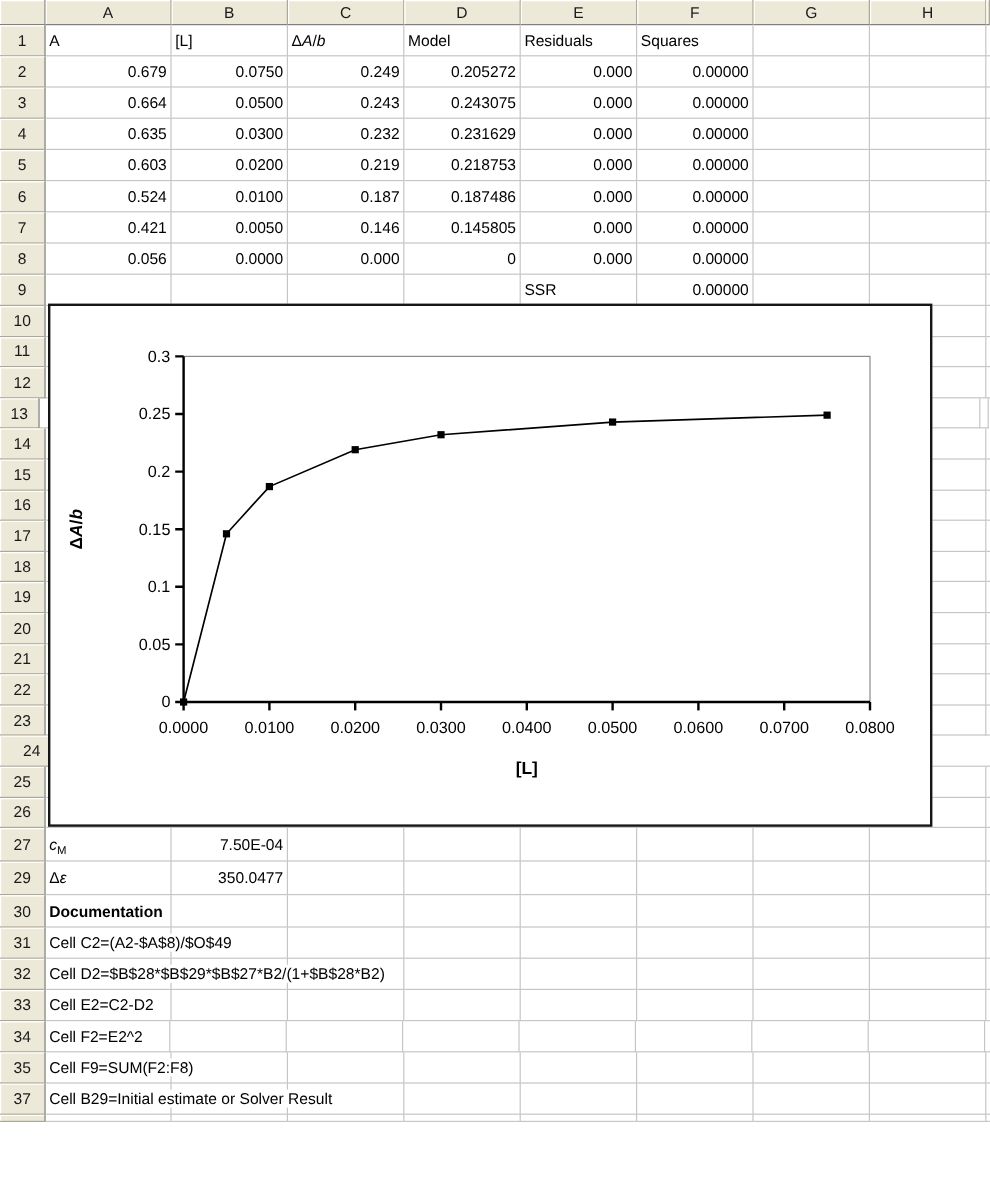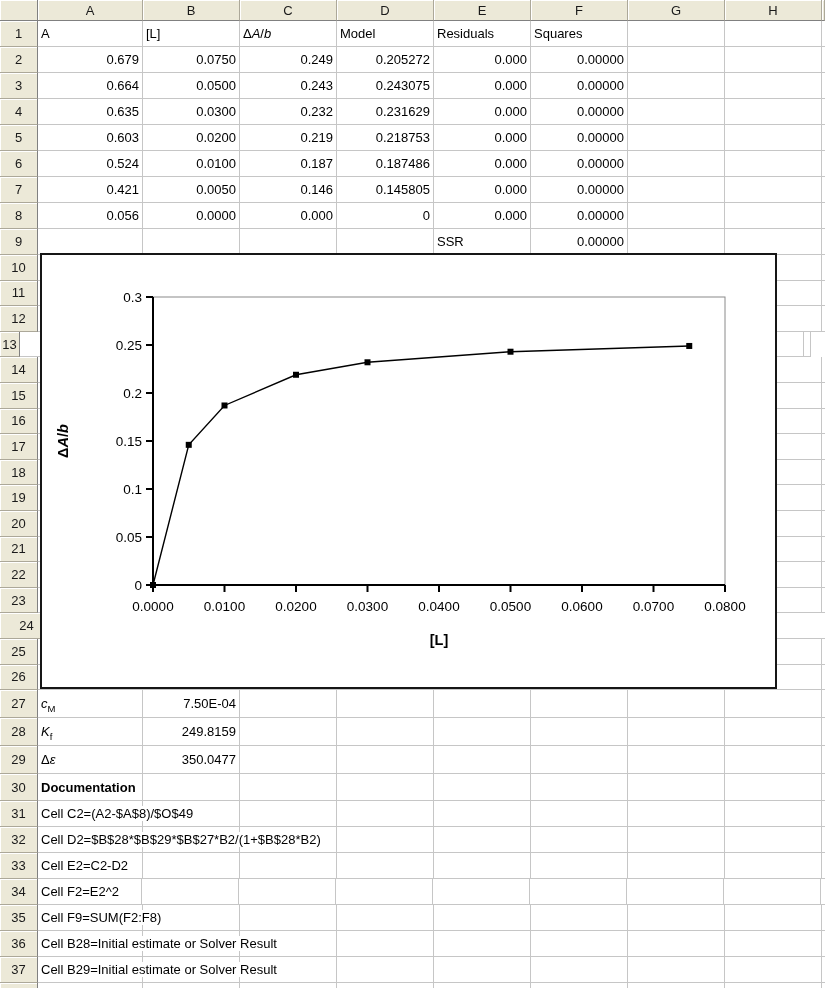--- a/index.html
+++ b/index.html
@@ -290,21 +290,21 @@
         <div class="cell" style="width: 97px;"></div>
         <div class="cell" style="width: 97px;"></div>
         <div class="cell" style="width: 97px;"></div>
         <div class="cell" style="width: 97px;"></div>
         <div class="cell" style="width: 97px;"></div>
         <div class="cell" style="width: 97px;"></div>
         <div class="cell" style="width: 97px;"></div>
         <div class="cell" style="width: 3px;"></div>
       </div>
       <div class="row" style="height: 25.6px;">
-        <div class="rowhdr" style="width: 20px; text-align: right;">13</div>
+        <div class="rowhdr" style="width: 33px; text-align: right;">13</div>
         <div class="cell" style="width: 105px;"></div>
         <div class="cell" style="width: 97px;"></div>
         <div class="cell" style="width: 97px;"></div>
         <div class="cell" style="width: 97px;"></div>
         <div class="cell" style="width: 97px;"></div>
         <div class="cell" style="width: 97px;"></div>
         <div class="cell" style="width: 97px;"></div>
         <div class="cell" style="width: 97px;"></div>
         <div class="cell" style="width: 3px;"></div>
       </div>
@@ -464,36 +464,20 @@
         <div class="cell" style="width: 97px;"></div>
         <div class="cell" style="width: 3px;"></div>
       </div>
       <div class="row" style="height: 28px;">
         <div class="rowhdr" style="width: 38px;">27</div>
         <div class="cell" style="width: 105px;">
           <span class="ct"><i>c</i><sub>M</sub></span>
         </div>
         <div class="cell r" style="width: 97px;">
           <span class="ct">7.50E-04</span>
-        </div>
-        <div class="cell" style="width: 97px;"></div>
-        <div class="cell" style="width: 97px;"></div>
-        <div class="cell" style="width: 97px;"></div>
-        <div class="cell" style="width: 97px;"></div>
-        <div class="cell" style="width: 97px;"></div>
-        <div class="cell" style="width: 97px;"></div>
-        <div class="cell" style="width: 3px;"></div>
-      </div>
-      <div class="row" style="height: 28px;">
-        <div class="rowhdr" style="width: 38px;">28</div>
-        <div class="cell" style="width: 105px;">
-          <span class="ct"><i>K</i><sub>f</sub></span>
-        </div>
-        <div class="cell r" style="width: 97px;">
-          <span class="ct">249.8159</span>
         </div>
         <div class="cell" style="width: 97px;"></div>
         <div class="cell" style="width: 97px;"></div>
         <div class="cell" style="width: 97px;"></div>
         <div class="cell" style="width: 97px;"></div>
         <div class="cell" style="width: 97px;"></div>
         <div class="cell" style="width: 97px;"></div>
         <div class="cell" style="width: 3px;"></div>
       </div>
       <div class="row" style="height: 28px;">
@@ -579,34 +563,20 @@
         <div class="cell" style="width: 97px;"></div>
         <div class="cell" style="width: 97px;"></div>
         <div class="cell" style="width: 97px;"></div>
         <div class="cell" style="width: 97px;"></div>
         <div class="cell" style="width: 3px;"></div>
       </div>
       <div class="row" style="height: 26px;">
         <div class="rowhdr" style="width: 38px;">35</div>
         <div class="cell" style="width: 105px;">
           <span class="ct ov">Cell F9=SUM(F2:F8)</span>
-        </div>
-        <div class="cell" style="width: 97px;"></div>
-        <div class="cell" style="width: 97px;"></div>
-        <div class="cell" style="width: 97px;"></div>
-        <div class="cell" style="width: 97px;"></div>
-        <div class="cell" style="width: 97px;"></div>
-        <div class="cell" style="width: 97px;"></div>
-        <div class="cell" style="width: 97px;"></div>
-        <div class="cell" style="width: 3px;"></div>
-      </div>
-      <div class="row" style="height: 26px;">
-        <div class="rowhdr" style="width: 38px;">36</div>
-        <div class="cell" style="width: 105px;">
-          <span class="ct ov">Cell B28=Initial estimate or Solver Result</span>
         </div>
         <div class="cell" style="width: 97px;"></div>
         <div class="cell" style="width: 97px;"></div>
         <div class="cell" style="width: 97px;"></div>
         <div class="cell" style="width: 97px;"></div>
         <div class="cell" style="width: 97px;"></div>
         <div class="cell" style="width: 97px;"></div>
         <div class="cell" style="width: 97px;"></div>
         <div class="cell" style="width: 3px;"></div>
       </div>

